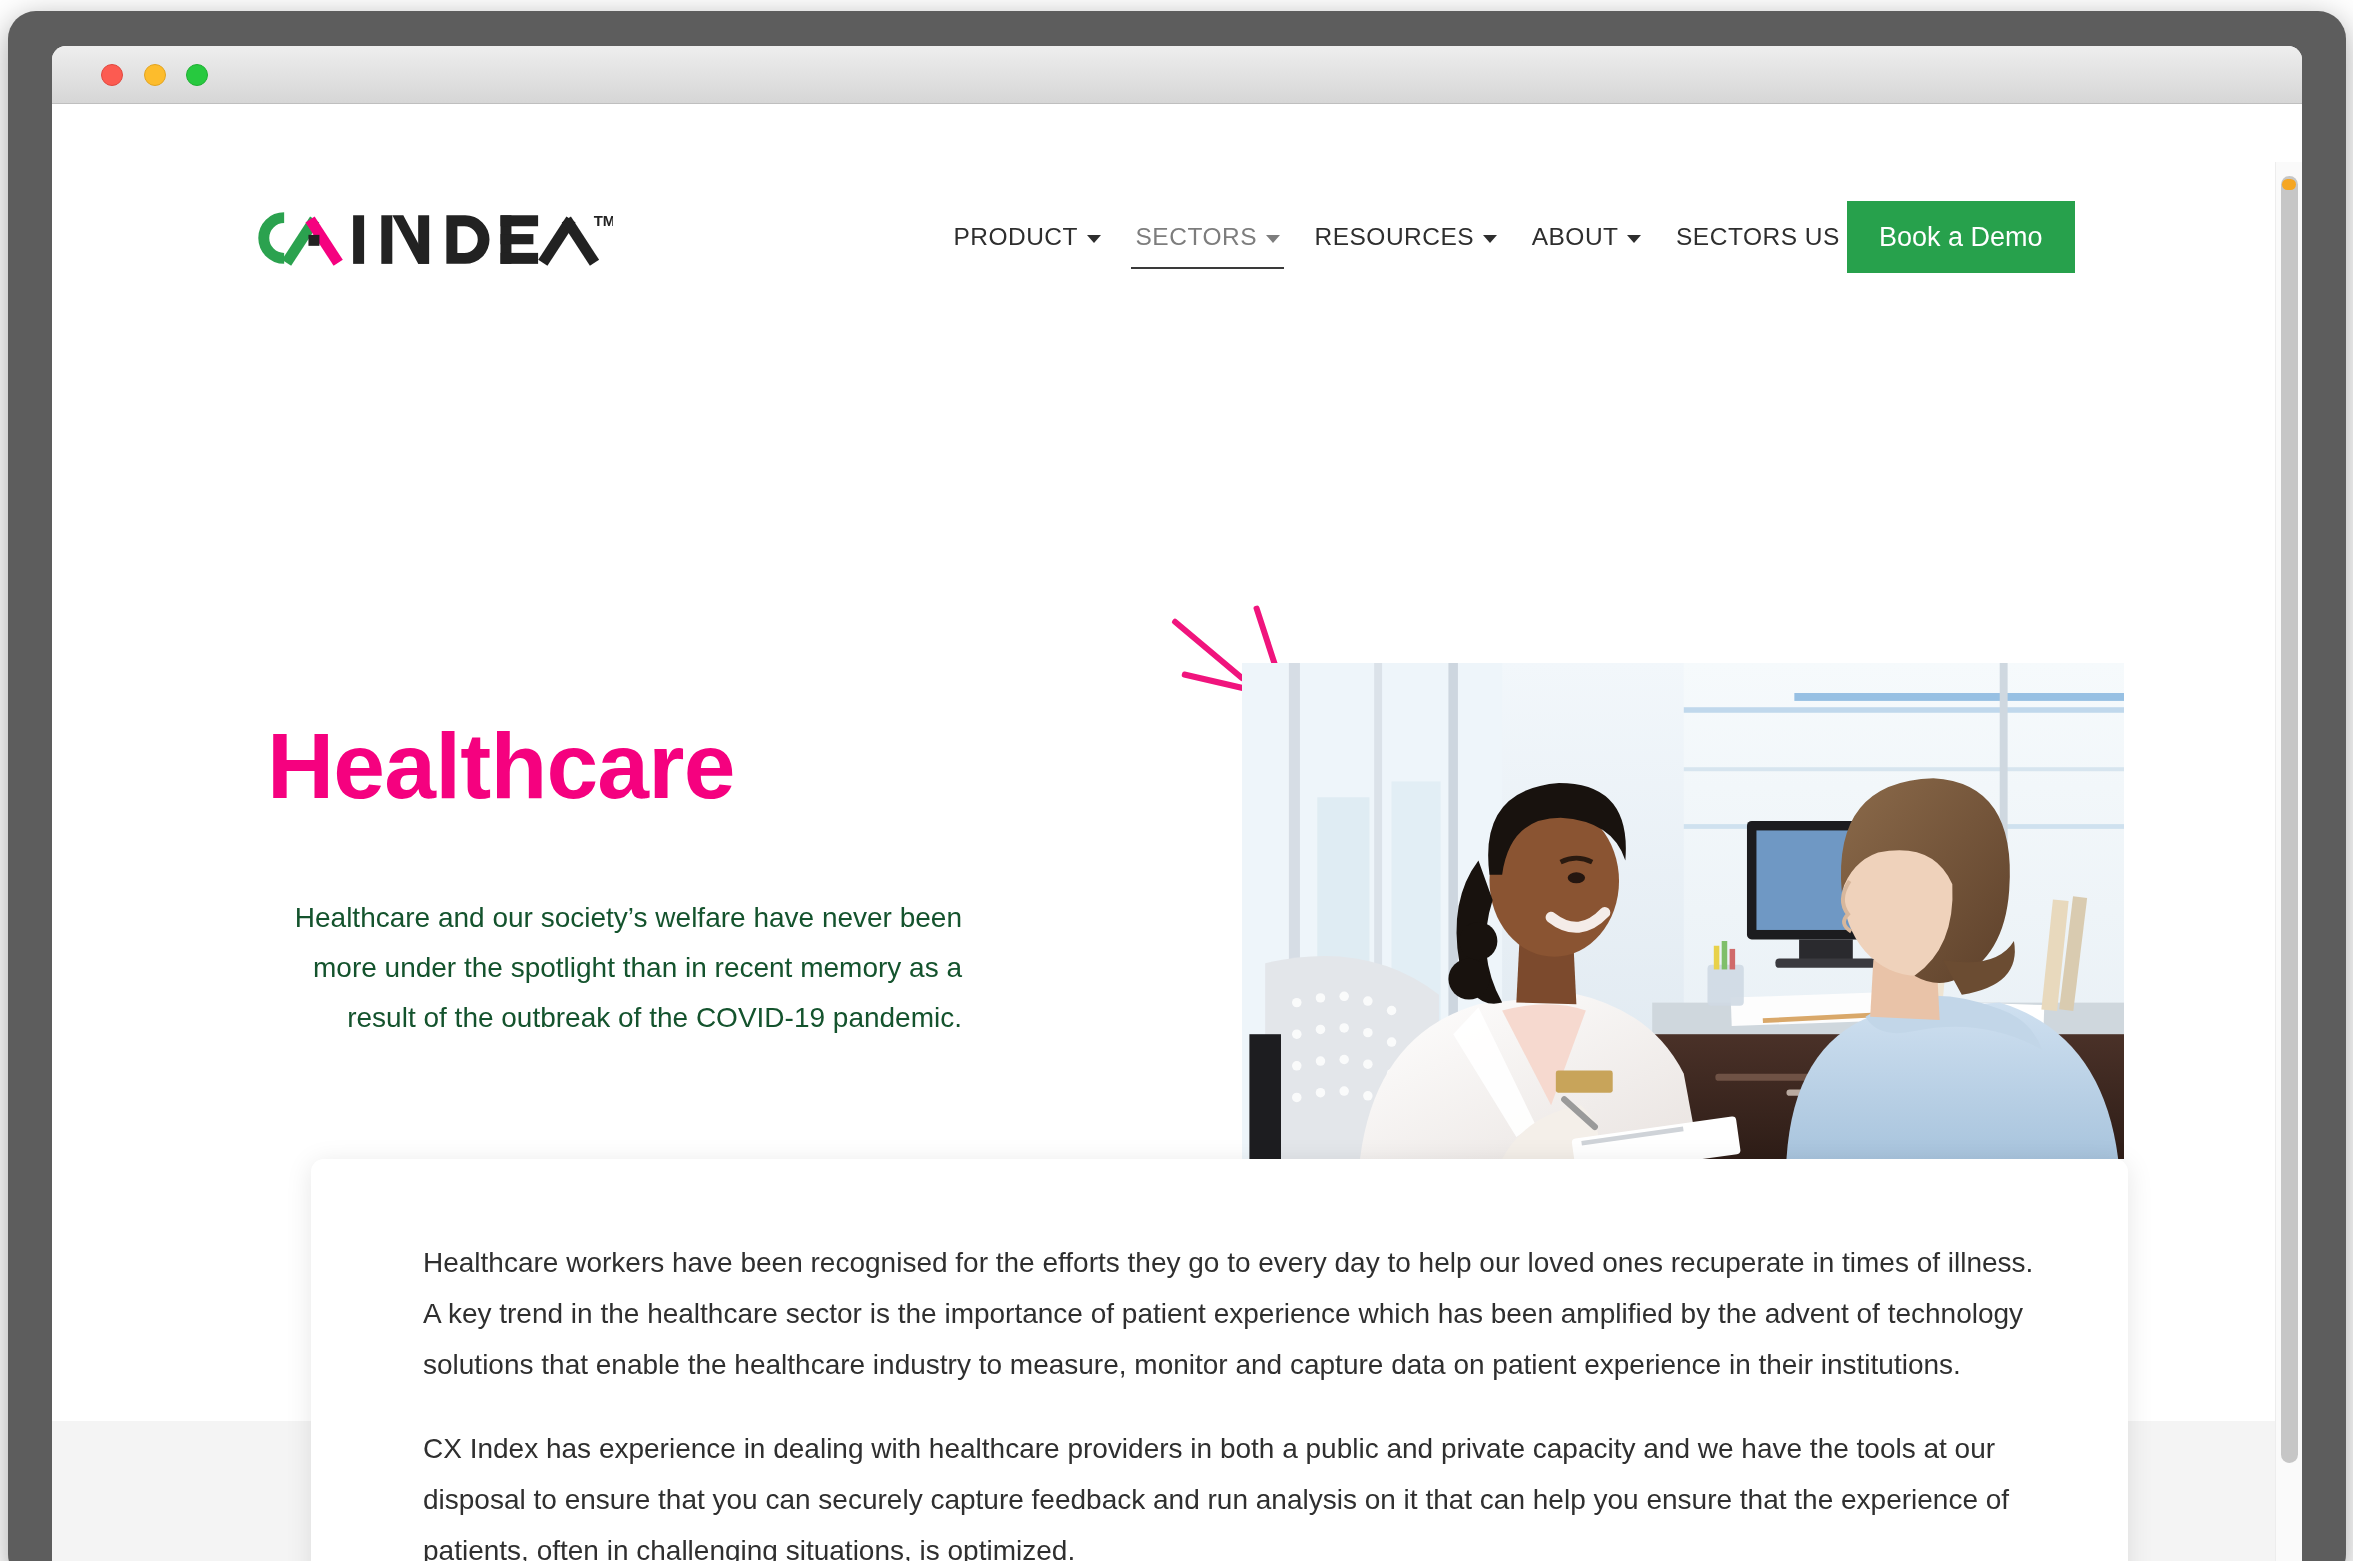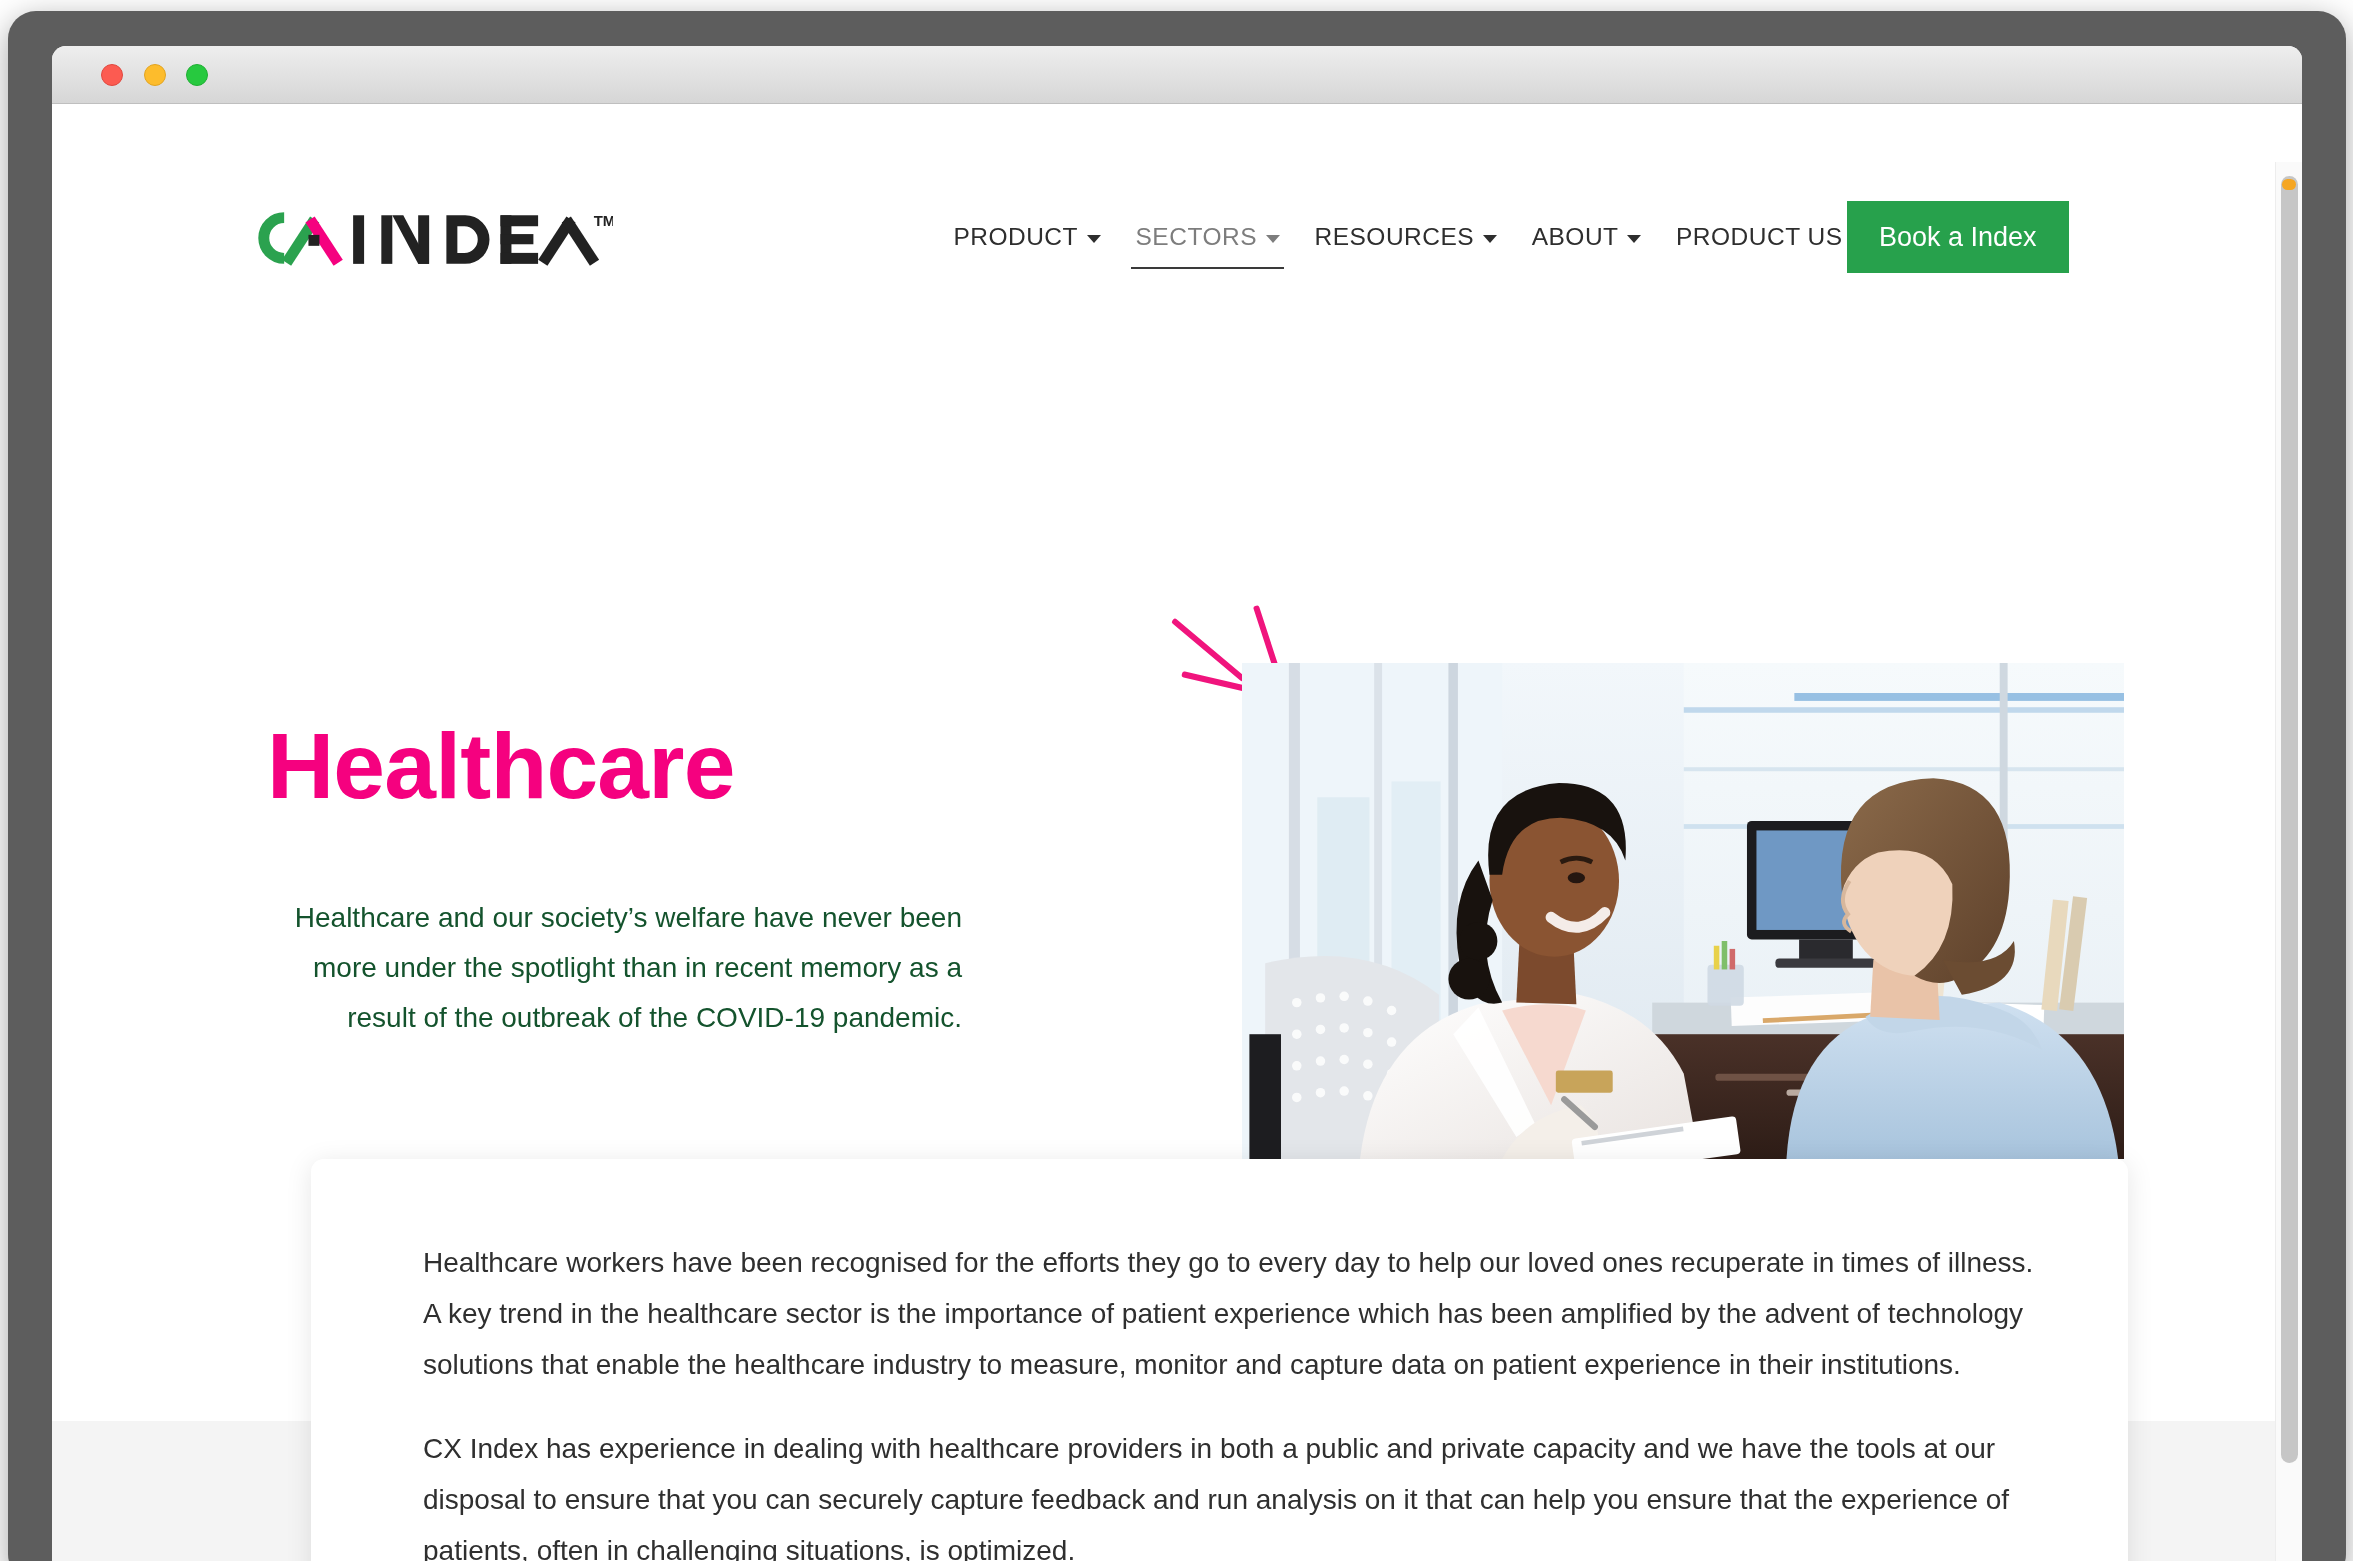--- a/index.html
+++ b/index.html
@@ -282,26 +282,26 @@
             </div>
             <div class="nav-item">
               <span>RESOURCES</span>
               <span class="caret"></span>
             </div>
             <div class="nav-item">
               <span>ABOUT</span>
               <span class="caret"></span>
             </div>
             <div class="nav-item">
-              <span>PRODUCT US</span>
+              <span>SECTORS US</span>
               <span class="caret"></span>
             </div>
           </nav>
 
-          <button id="book-demo">Book a Index</button>
+          <button id="book-demo">Book a Demo</button>
         </header>
 
         <section id="hero">
 
           <h1 id="hero-title">Healthcare</h1>
 
           <p id="hero-sub">Healthcare and our society’s welfare have never been more under the spotlight than in recent memory as a result of the outbreak of the COVID-19 pandemic.</p>
 
           <span class="spark" id="spark-1"></span>
           <span class="spark" id="spark-2"></span>

